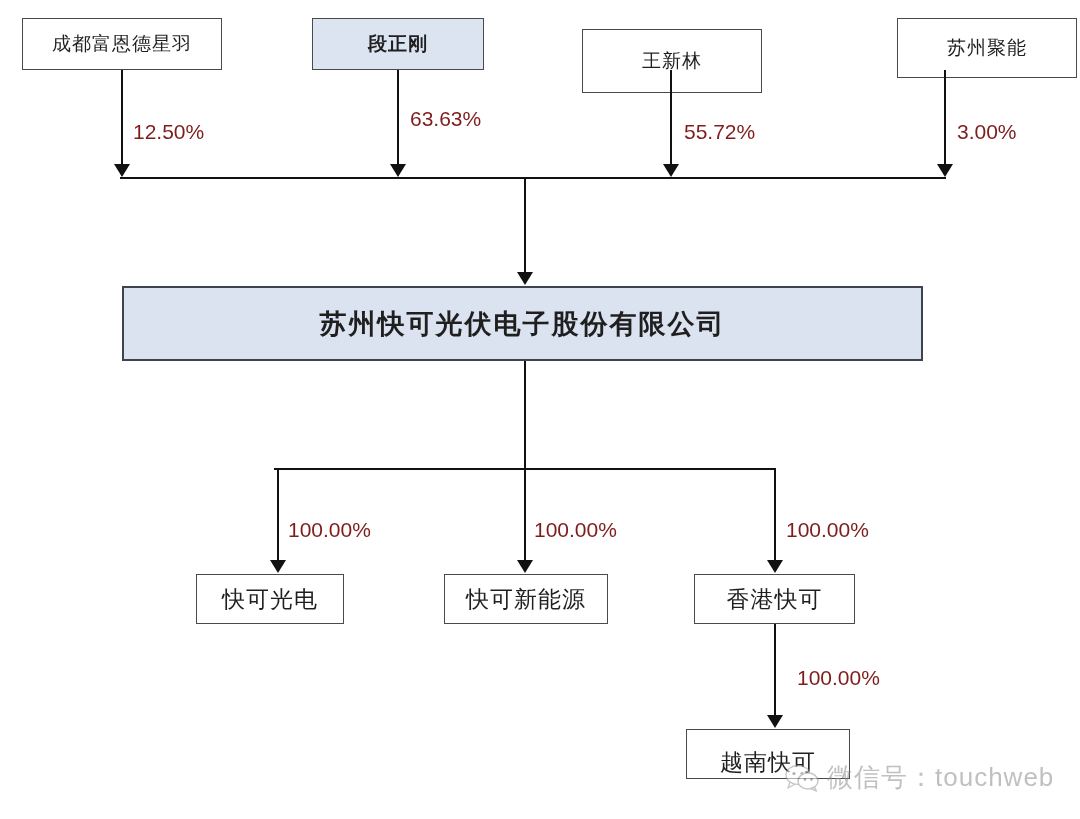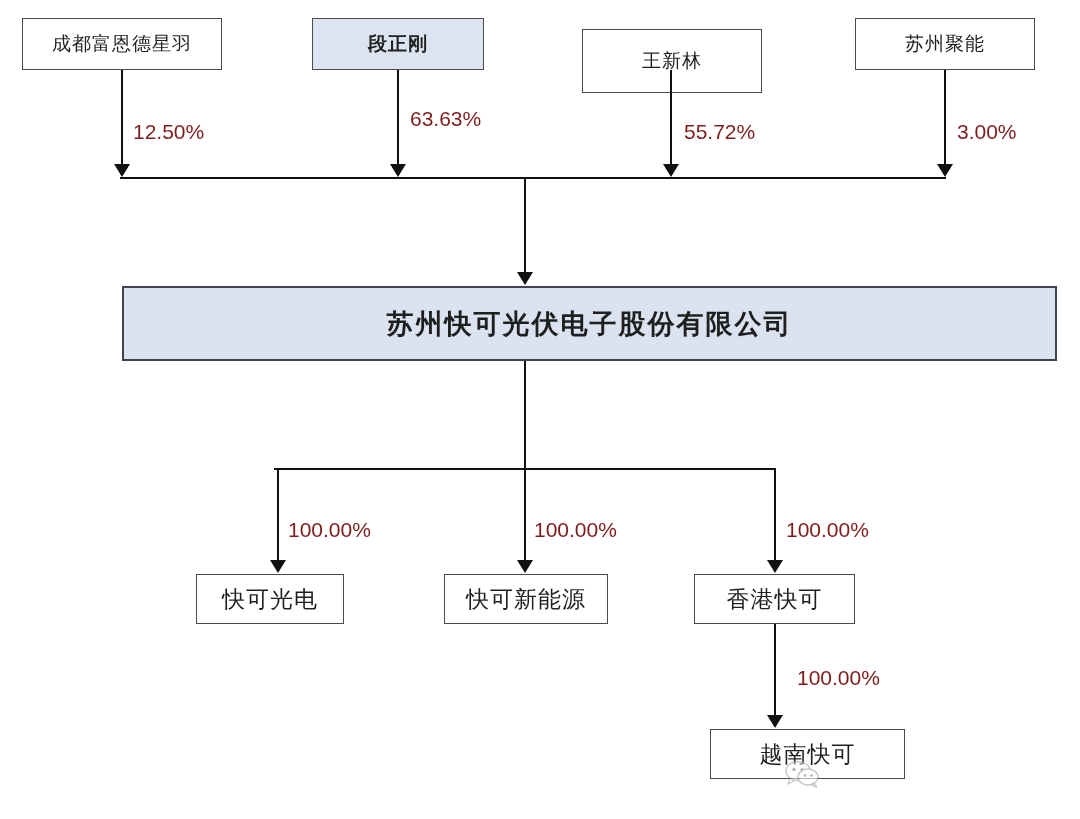--- a/index.html
+++ b/index.html
@@ -111,21 +111,21 @@
   </div>
 
   <div class="node shareholder highlight" style="left:312px; top:18px; width:172px; height:52px;">
     <span>段正刚</span>
   </div>
 
   <div class="node shareholder" style="left:582px; top:5px; width:180px; height:64px;margin-top:24px;">
     <span>王新林</span>
   </div>
 
-  <div class="node shareholder" style="left:855px; top:18px; width:180px; height:52px;">
+  <div class="node shareholder" style="left:897px; top:18px; width:180px; height:60px;">
     <span>苏州聚能</span>
   </div>
 
   <div class="vline" style="left:121px; top:70px; height:95px;"></div>
   <div class="arrow-down" style="left:114px; top:164px;"></div>
 
   <div class="vline" style="left:397px; top:70px; height:95px;"></div>
   <div class="arrow-down" style="left:390px; top:164px;"></div>
 
   <div class="vline" style="left:670px; top:70px; height:95px;"></div>
@@ -137,21 +137,21 @@
   <div class="edge-label" style="left:133px; top:120px;">12.50%</div>
   <div class="edge-label" style="left:410px; top:107px;">63.63%</div>
   <div class="edge-label" style="left:684px; top:120px;">55.72%</div>
   <div class="edge-label" style="left:957px; top:120px;">3.00%</div>
 
   <div class="hline" style="left:120px; top:177px; width:826px;"></div>
 
   <div class="vline" style="left:524px; top:177px; height:96px;"></div>
   <div class="arrow-down" style="left:517px; top:272px;"></div>
 
-  <div class="node company" style="left:122px; top:286px; width:935px; height:75px;">
+  <div class="node company" style="left:122px; top:286px; width:801px; height:75px;">
     <span>苏州快可光伏电子股份有限公司</span>
   </div>
 
   <div class="vline" style="left:524px; top:361px; height:107px;"></div>
 
   <div class="hline" style="left:274px; top:468px; width:502px;"></div>
 
   <div class="vline" style="left:277px; top:468px; height:93px;"></div>
   <div class="arrow-down" style="left:270px; top:560px;"></div>
 
@@ -175,32 +175,33 @@
 
   <div class="node subsidiary" style="left:444px; top:574px; width:164px; height:50px;">
     <span>快可新能源</span>
   </div>
 
   <div class="vline" style="left:774px; top:624px; height:92px;"></div>
   <div class="arrow-down" style="left:767px; top:715px;"></div>
 
   <div class="edge-label" style="left:797px; top:666px;">100.00%</div>
 
-  <div class="node subsidiary" style="left:710px; top:729px; width:195px; height:50px;">
+  <div class="node subsidiary" style="left:686px; top:729px; width:164px; height:50px;align-items:flex-end;">
     <span>越南快可</span>
   </div>
 
   <div id="watermark" style="left:785px; top:760px;">
     <span class="wm-logo">
       <svg width="34" height="28" viewBox="0 0 34 28" aria-hidden="true">
         <ellipse cx="13" cy="11" rx="12" ry="9.5" fill="#ffffff" stroke="#9a9a9a" stroke-width="1.4"></ellipse>
         <path d="M5 18 L3 24 L9.5 20.5 Z" fill="#ffffff" stroke="#9a9a9a" stroke-width="1.4" stroke-linejoin="round"></path>
         <circle cx="9" cy="9.5" r="1.6" fill="#6f6f6f"></circle>
         <circle cx="17" cy="9.5" r="1.6" fill="#6f6f6f"></circle>
         <ellipse cx="23" cy="17" rx="10" ry="8" fill="#ffffff" stroke="#9a9a9a" stroke-width="1.4"></ellipse>
         <path d="M29.5 23 L31.5 27 L26 24.5 Z" fill="#ffffff" stroke="#9a9a9a" stroke-width="1.4" stroke-linejoin="round"></path>
         <circle cx="20" cy="15.5" r="1.3" fill="#6f6f6f"></circle>
         <circle cx="26.5" cy="15.5" r="1.3" fill="#6f6f6f"></circle>
       </svg>
     </span>
+    <span class="wm-text">微信号：touchweb</span>
   </div>
 
 </div>
 
 </body></html>

